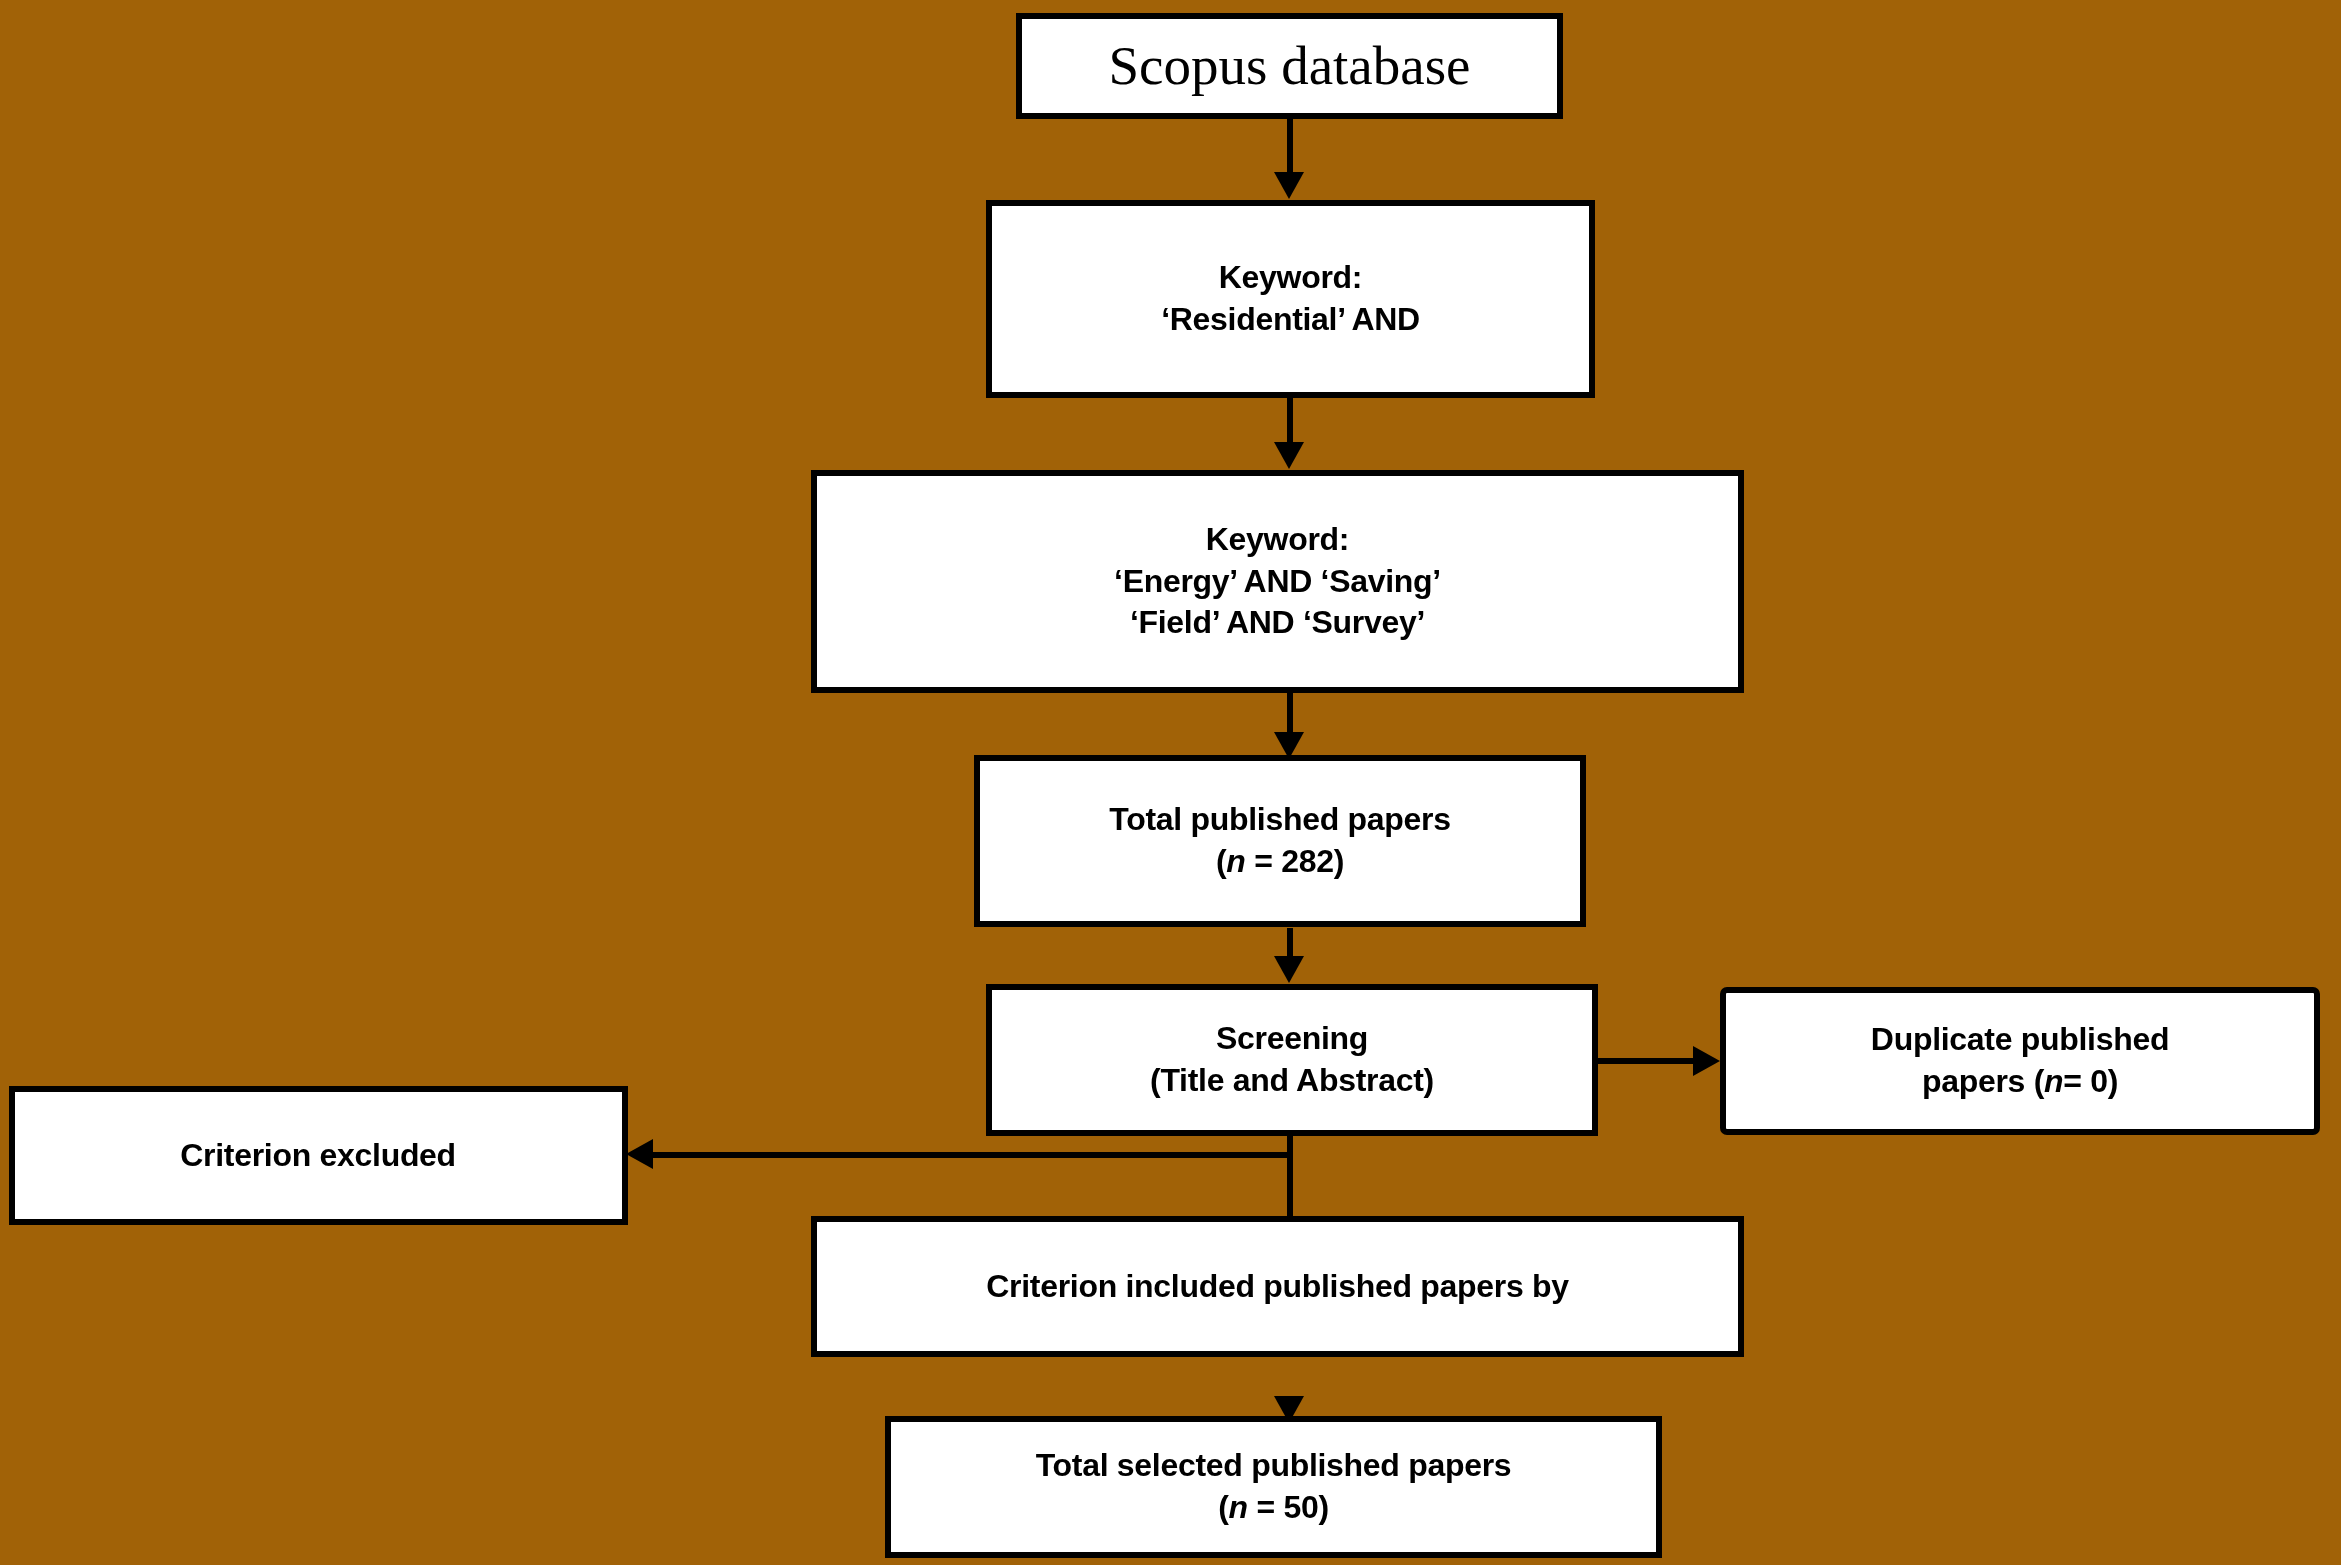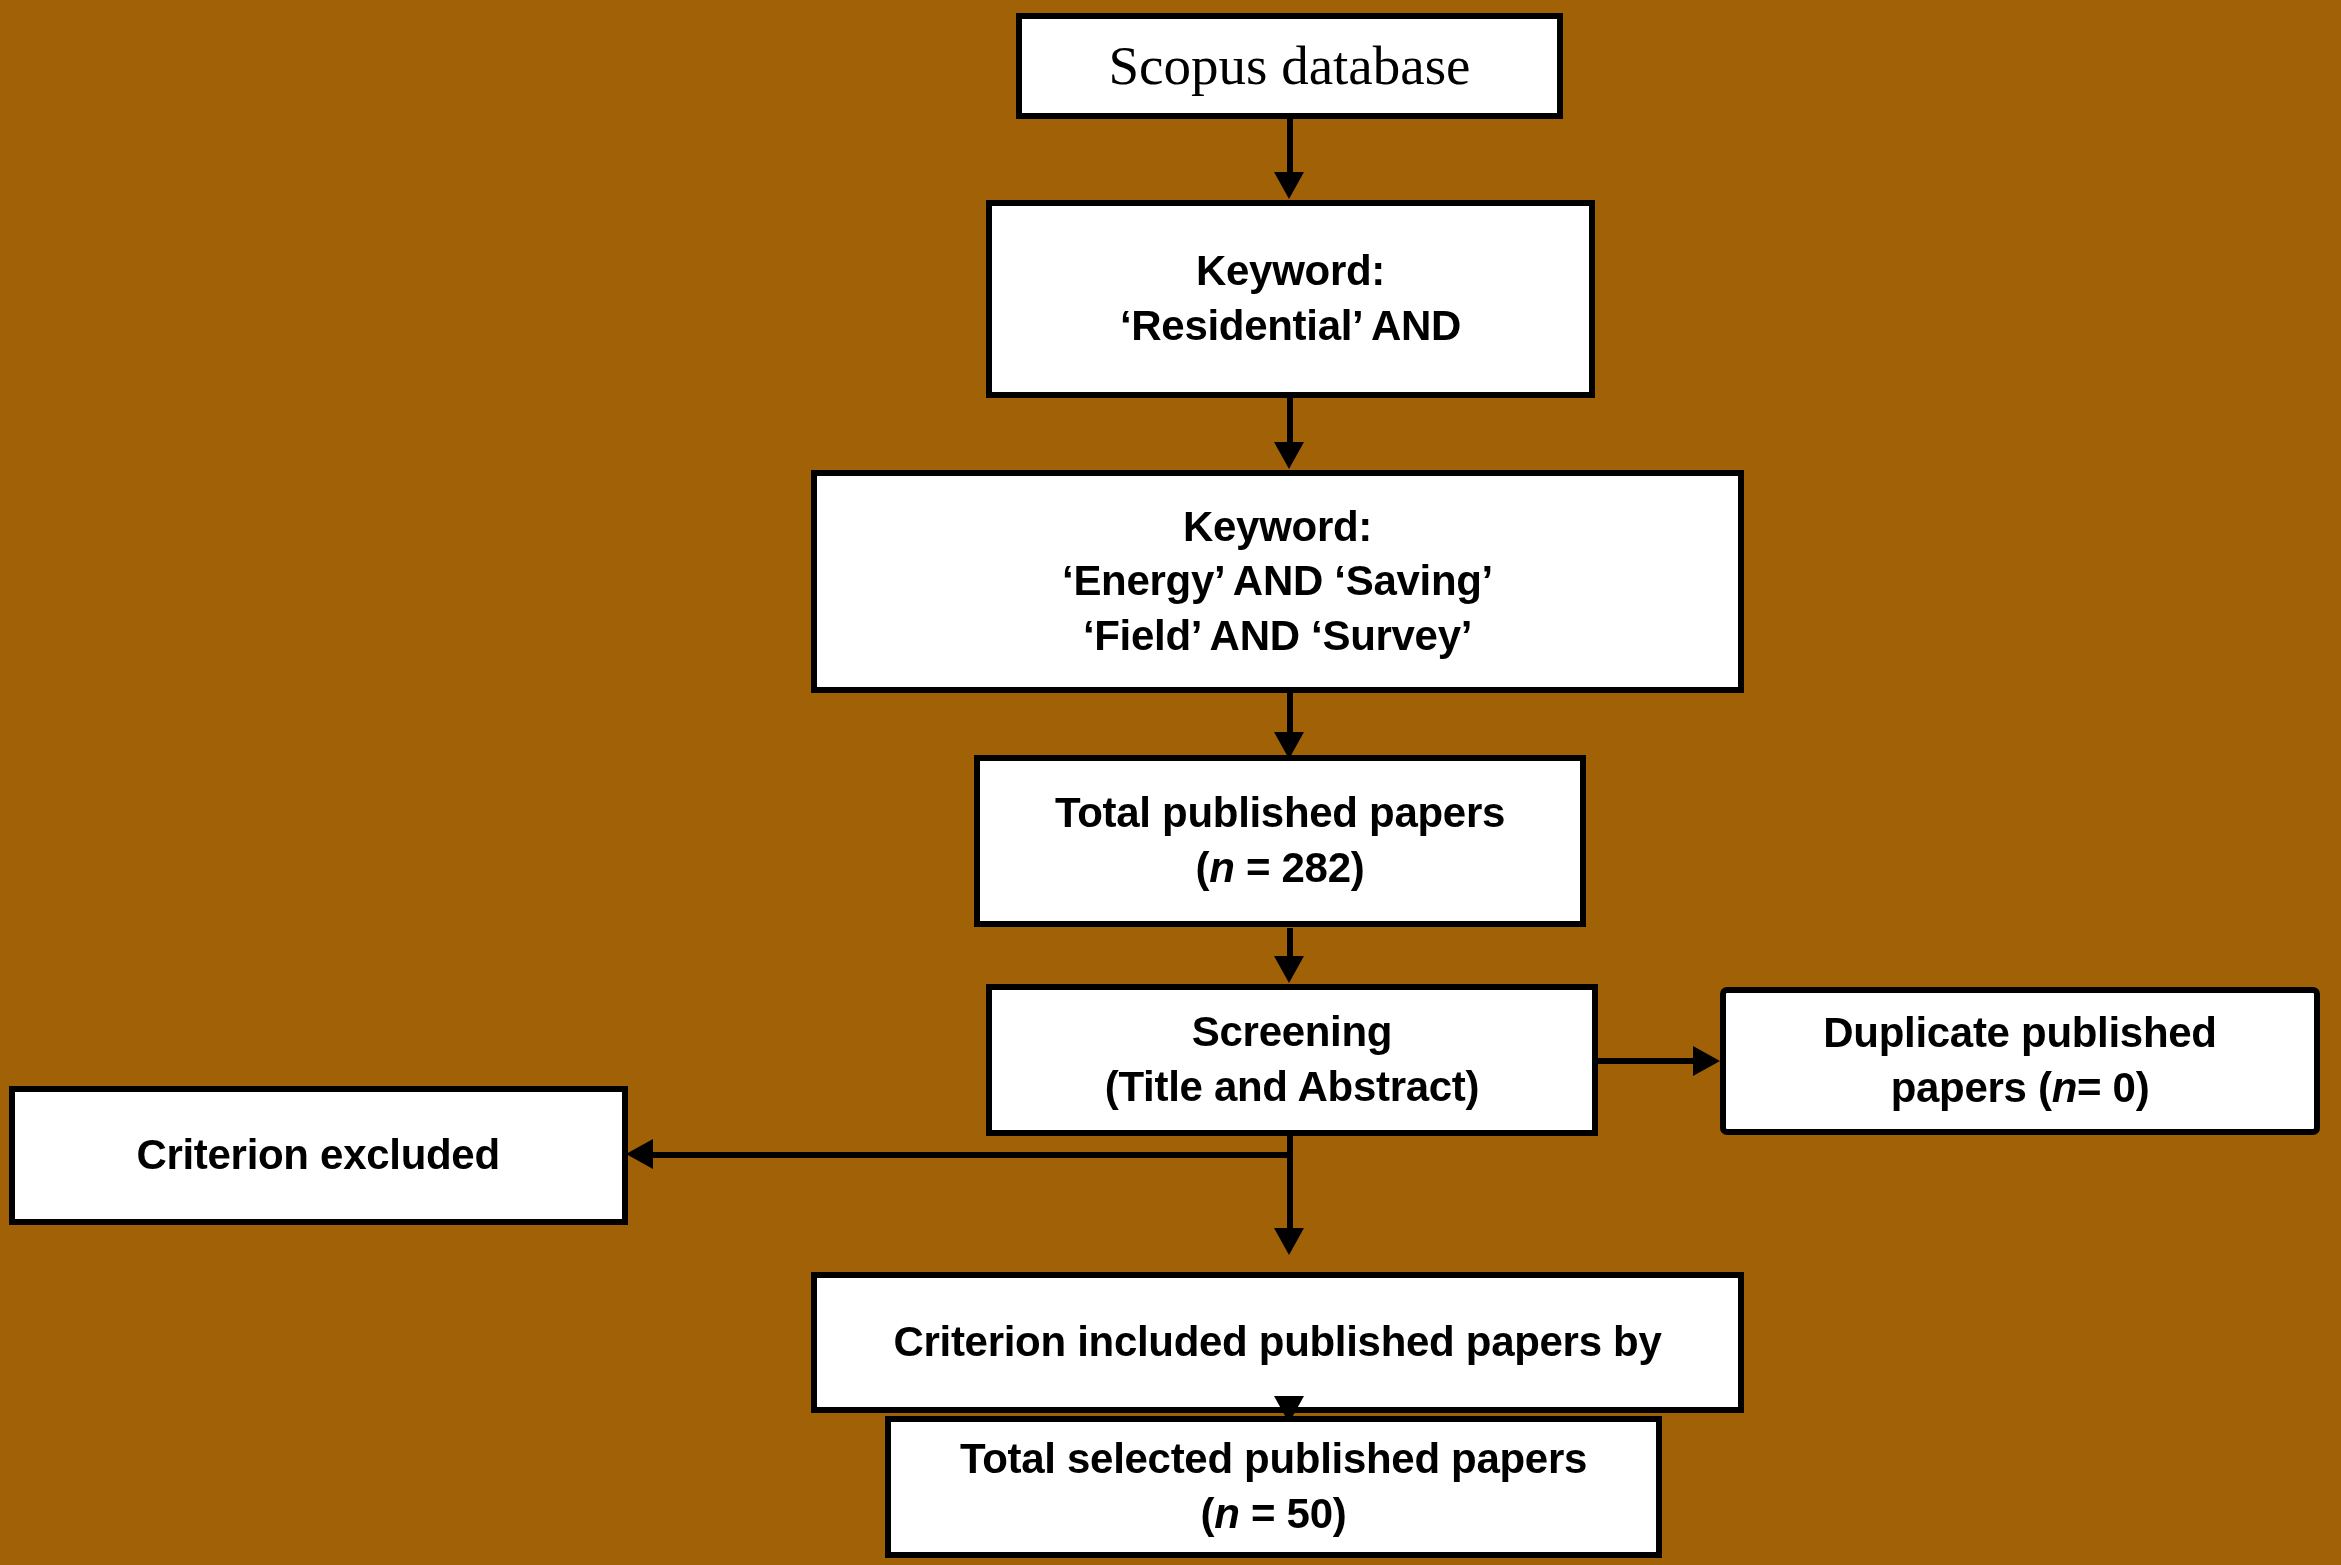--- a/index.html
+++ b/index.html
@@ -21,21 +21,21 @@
     border: 6.5px solid #000000;
     background: #ffffff;
     display: flex;
     flex-direction: column;
     align-items: center;
     justify-content: center;
     text-align: center;
     color: #000000;
     font-weight: bold;
     line-height: 1.30;
-    font-size: 42px;
+    font-size: 32px;
     padding: 2.9px 10px;
     letter-spacing: -0.3px;
   }
   .node.serif {
     font-family: "Liberation Serif", serif;
     font-weight: normal;
     font-size: 55px;
     letter-spacing: 0px;
   }
   .node .ln { display: block; white-space: nowrap; }
@@ -126,21 +126,21 @@
   <div class="node" style="left:8.6px; top:1086px; width:619px; height:139px;">
     <span class="ln">Criterion excluded</span>
   </div>
 
   <div class="vline" style="left:1287px; top:1136px; width:5.7px; height:101px;"></div>
 
   <div class="hline" style="left:653px; top:1152px; width:636px; height:5.7px;"></div>
   <div class="arrow-left" style="left:626px; top:1139px;"></div>
   <div class="arrow-down" style="left:1274px; top:1228px;"></div>
 
-  <div class="node" style="left:811px; top:1272px; width:933px; height:141px;">
+  <div class="node" style="left:811px; top:1216px; width:933px; height:141px;">
     <span class="ln">Criterion included published papers by</span>
   </div>
 
   <div class="vline" style="left:1287px; top:1406px; width:5.7px; height:30px;"></div>
   <div class="arrow-down" style="left:1274px; top:1396px;"></div>
 
   <div class="node" style="left:885px; top:1416px; width:777px; height:142px;">
     <span class="ln">Total selected published papers</span>
     <span class="ln">
       <span>(</span><em>n</em><span> = </span><span>50</span><span>)</span>

